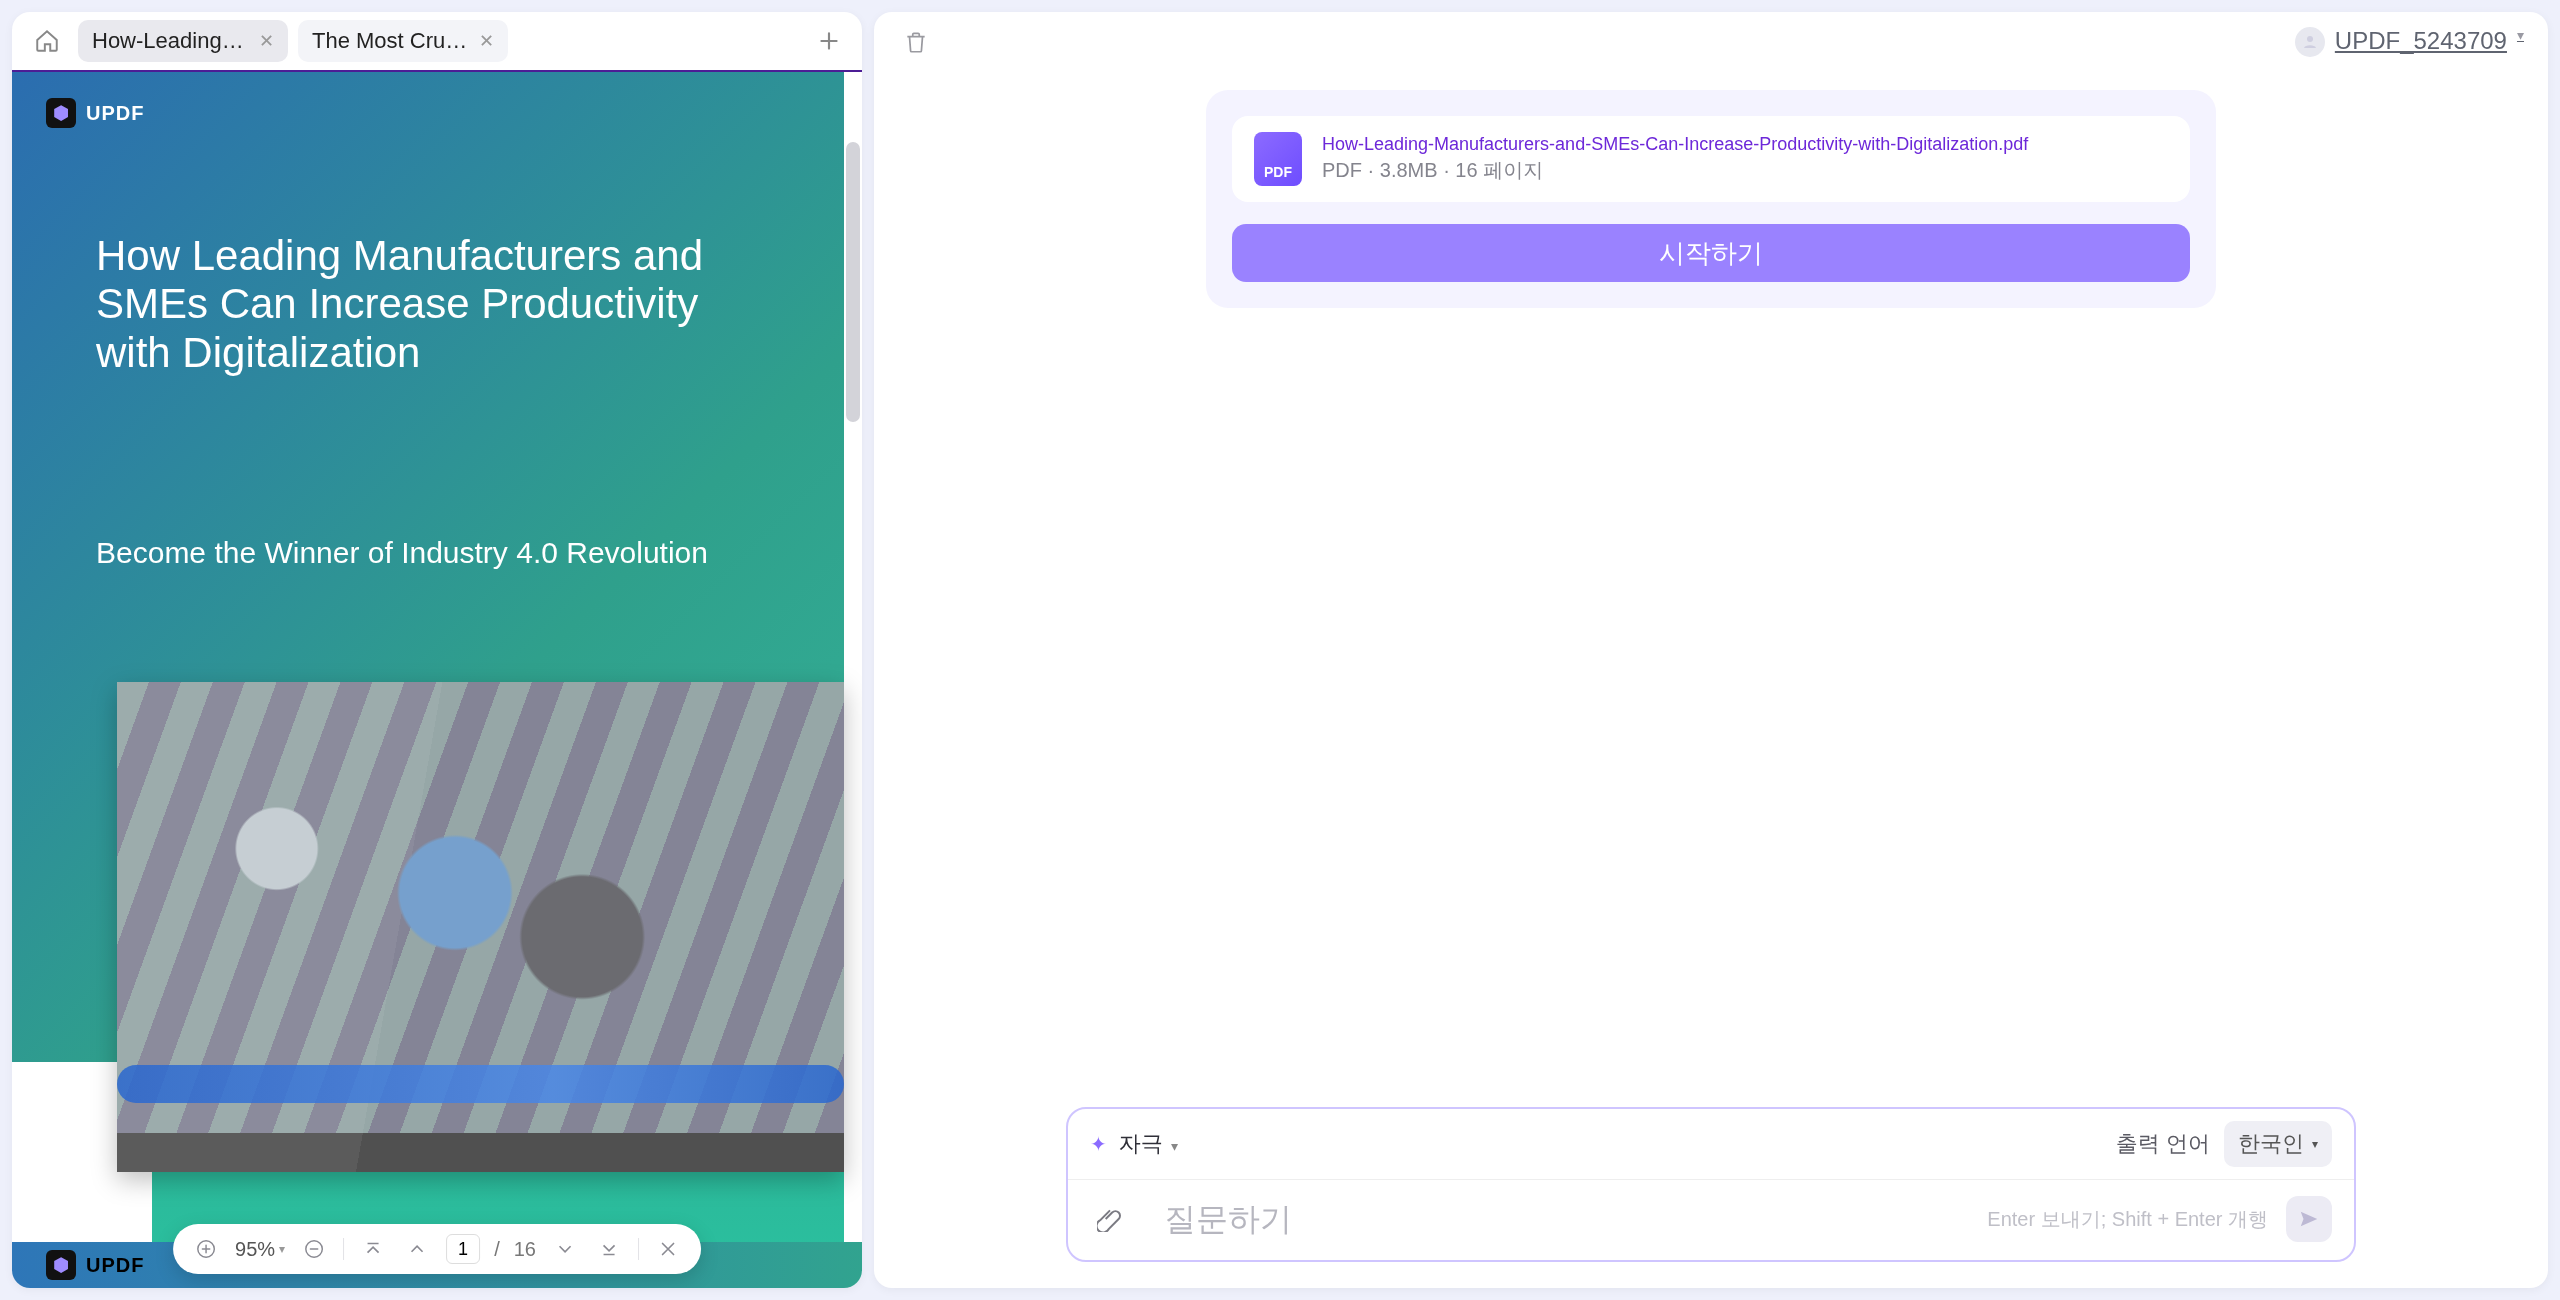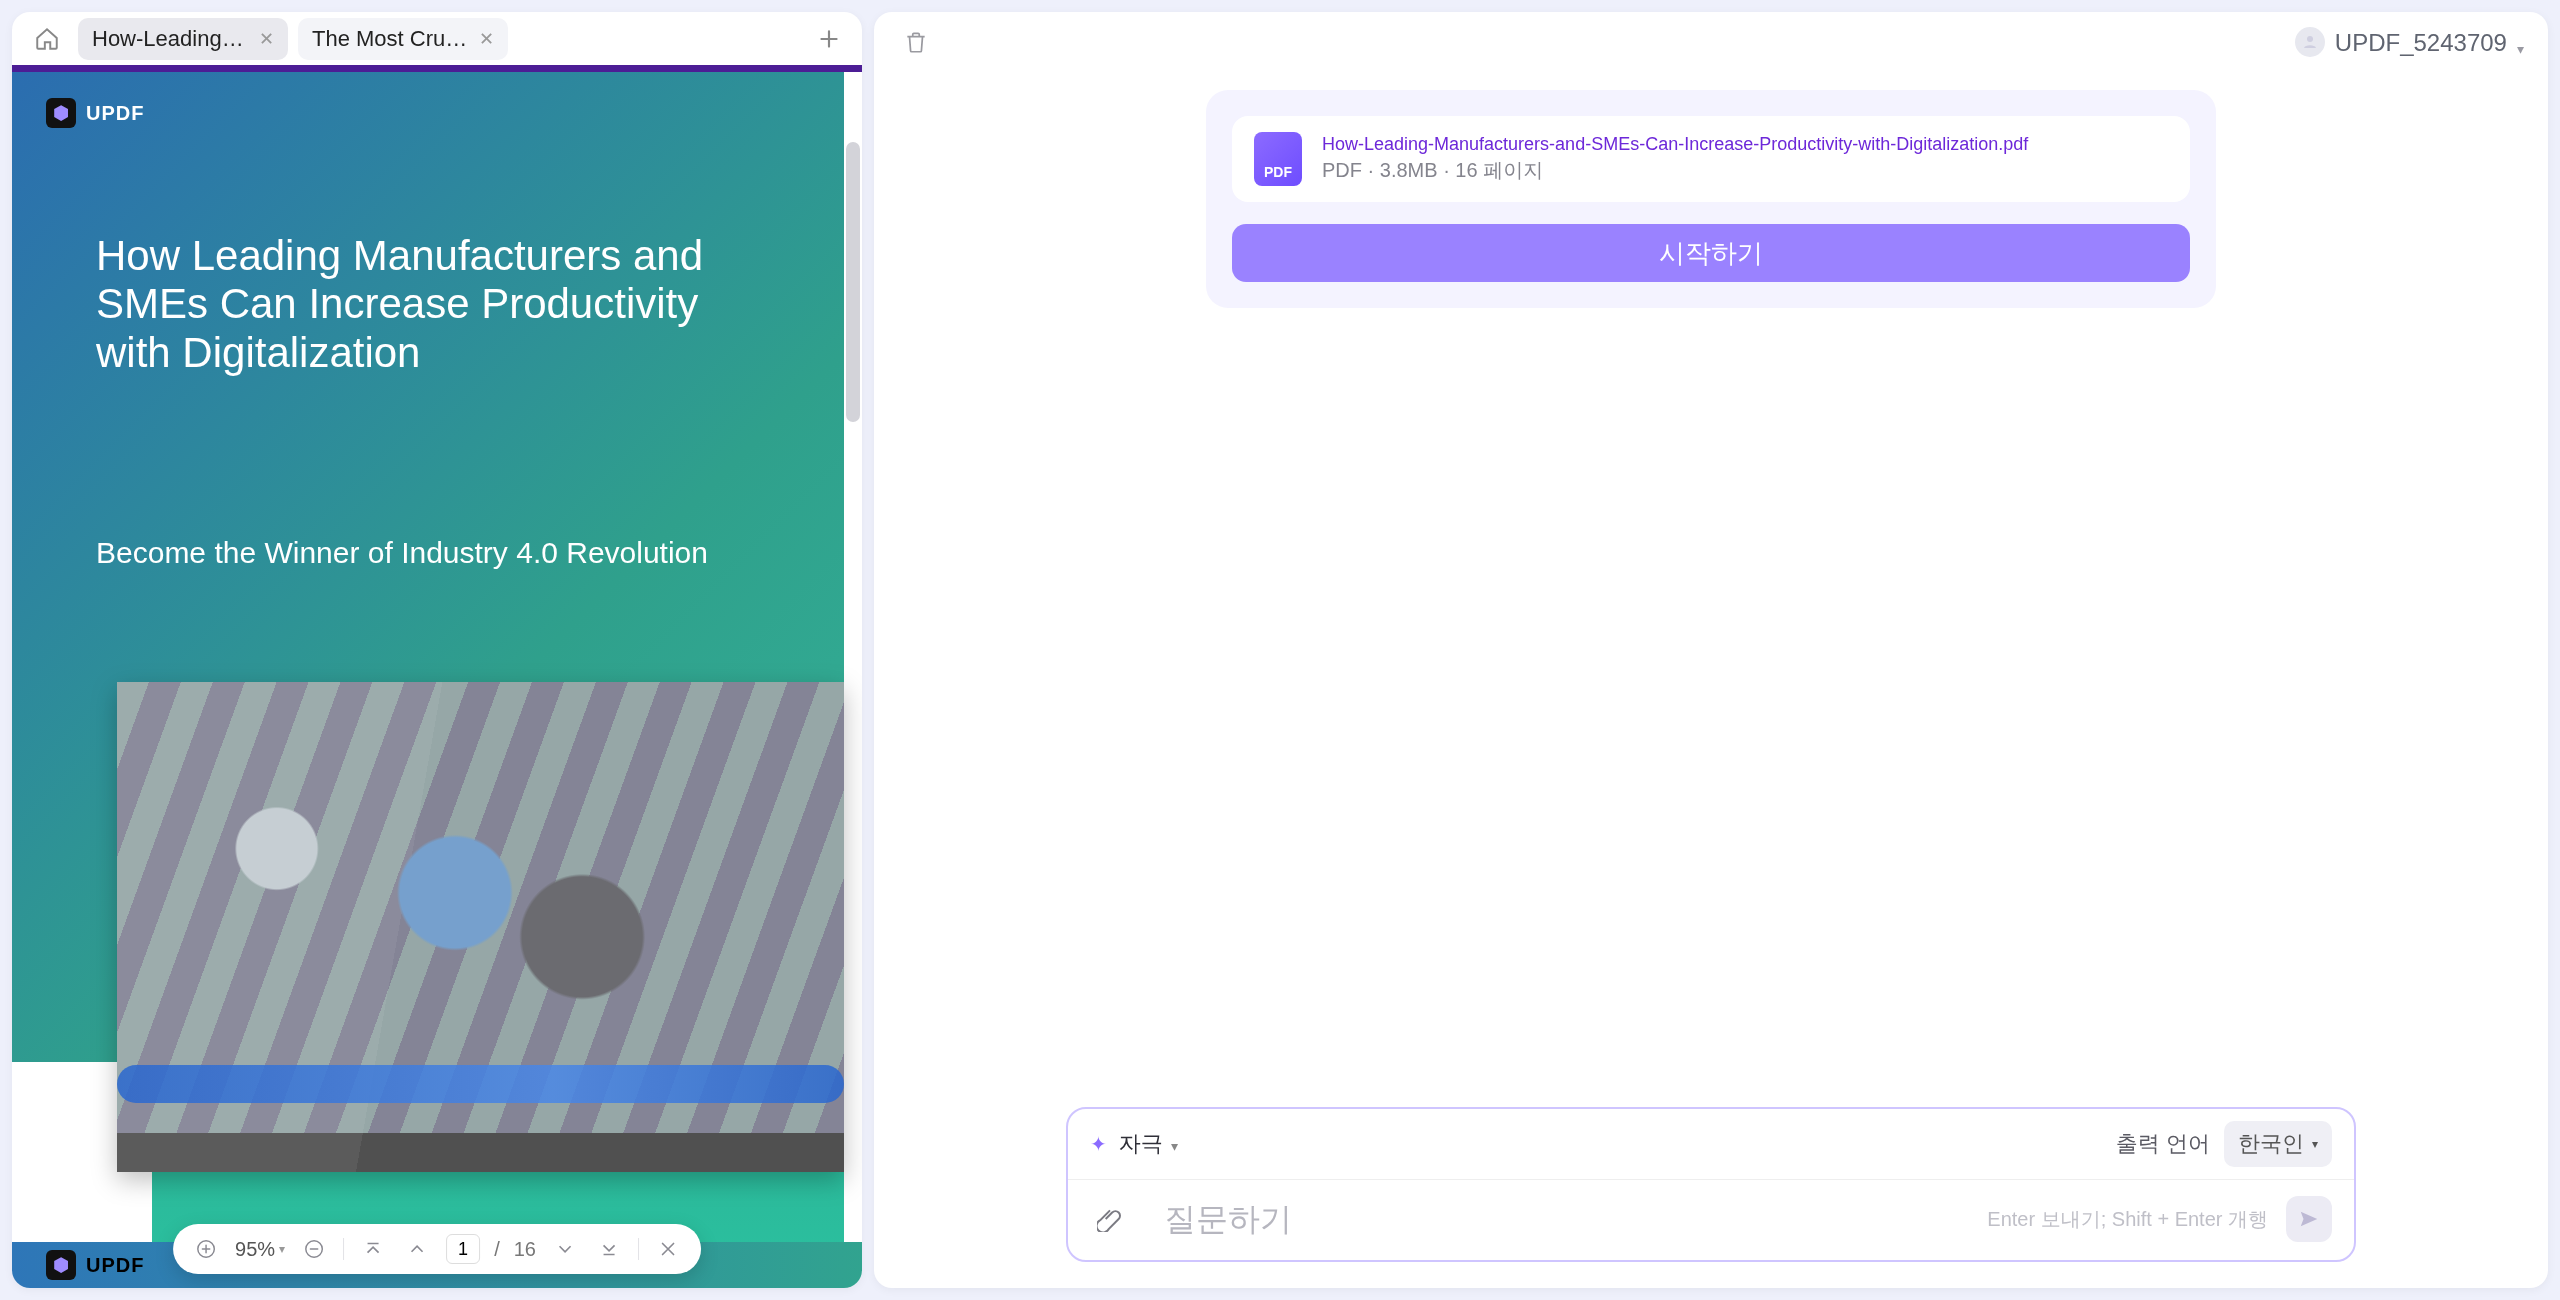--- a/index.html
+++ b/index.html
@@ -4,21 +4,21 @@
 <style>
 * { margin:0; padding:0; box-sizing:border-box; font-family:-apple-system, BlinkMacSystemFont, "Segoe UI", Arial, sans-serif; }
 html, body { width:2560px; height:1300px; overflow:hidden; }
 body { background:#eef0fb; padding:12px; }
 
 .app-frame { width:100%; height:100%; display:flex; gap:12px; }
 
 
 .pdf-panel { width:850px; height:100%; background:#fff; border-radius:18px; position:relative;
   box-shadow:0 2px 10px rgba(0,0,0,0.05); display:flex; flex-direction:column; overflow:hidden; }
-.tab-bar { height:60px; display:flex; align-items:center; padding:0 14px; gap:10px; border-bottom:7px solid #4c1d95; }
+.tab-bar { height:60px; display:flex; align-items:center; padding:0 14px; gap:10px; border-bottom:2px solid #4c1d95; }
 .home-btn { width:42px; height:42px; border-radius:10px; display:flex; align-items:center; justify-content:center;
   color:#888; cursor:pointer; }
 .tab { display:flex; align-items:center; gap:10px; background:#f3f4f8; border-radius:10px; padding:0 14px;
   height:42px; font-size:22px; color:#222; cursor:pointer; max-width:210px; }
 .tab.active { background:#e9e9ee; }
 .tab-label { white-space:nowrap; overflow:hidden; text-overflow:ellipsis; }
 .tab-close { color:#999; font-size:18px; cursor:pointer; }
 .add-tab { margin-left:auto; width:38px; height:38px; display:flex; align-items:center; justify-content:center;
   color:#888; font-size:28px; cursor:pointer; border-radius:8px; }
 
@@ -75,22 +75,22 @@
 .zoom-val { font-size:20px; color:#555; display:flex; align-items:center; gap:4px; }
 .page-input { width:34px; text-align:center; border:1px solid #ddd; border-radius:6px; height:30px; font-size:18px; }
 .page-total { font-size:20px; color:#777; }
 
 
 .ai-panel { flex:1; height:100%; background:#fff; border-radius:18px; position:relative;
   box-shadow:0 2px 10px rgba(0,0,0,0.05); display:flex; flex-direction:column; overflow:hidden; }
 
 .ai-top { height:60px; display:flex; align-items:center; padding:0 24px; }
 .trash-btn { width:36px; height:36px; color:#9a9aa0; cursor:pointer; display:flex; align-items:center; justify-content:center; }
-.user-chip { margin-left:auto; display:flex; align-items:flex-end; gap:10px; color:#5f6470; cursor:pointer;
-  font-size:24px; }
+.user-chip { margin-left:auto; display:flex; align-items:flex-start; gap:10px; color:#5f6470; cursor:pointer;
+  font-size:24px;text-decoration:underline; }
 .avatar { width:30px; height:30px; border-radius:50%; background:#e7e8ef; display:flex; align-items:center; justify-content:center; }
 
 .chat-body { flex:1; padding:0 40px; overflow:auto; }
 .msg-card { margin:18px auto 0; max-width:1010px; background:#f4f3ff; border-radius:22px; padding:26px; }
 .file-row { background:#fff; border-radius:16px; padding:16px 22px; display:flex; align-items:center; gap:20px; }
 .file-icon { width:48px; height:54px; border-radius:8px;
   background:linear-gradient(135deg,#8c6bff,#6e4dff); position:relative; }
 .file-icon::after { content:"PDF"; position:absolute; left:0; right:0; bottom:6px; text-align:center;
   color:#fff; font-size:14px; font-weight:700; }
 .file-meta .fname { font-size:18px; font-weight:400; color:#6d28d9; }

